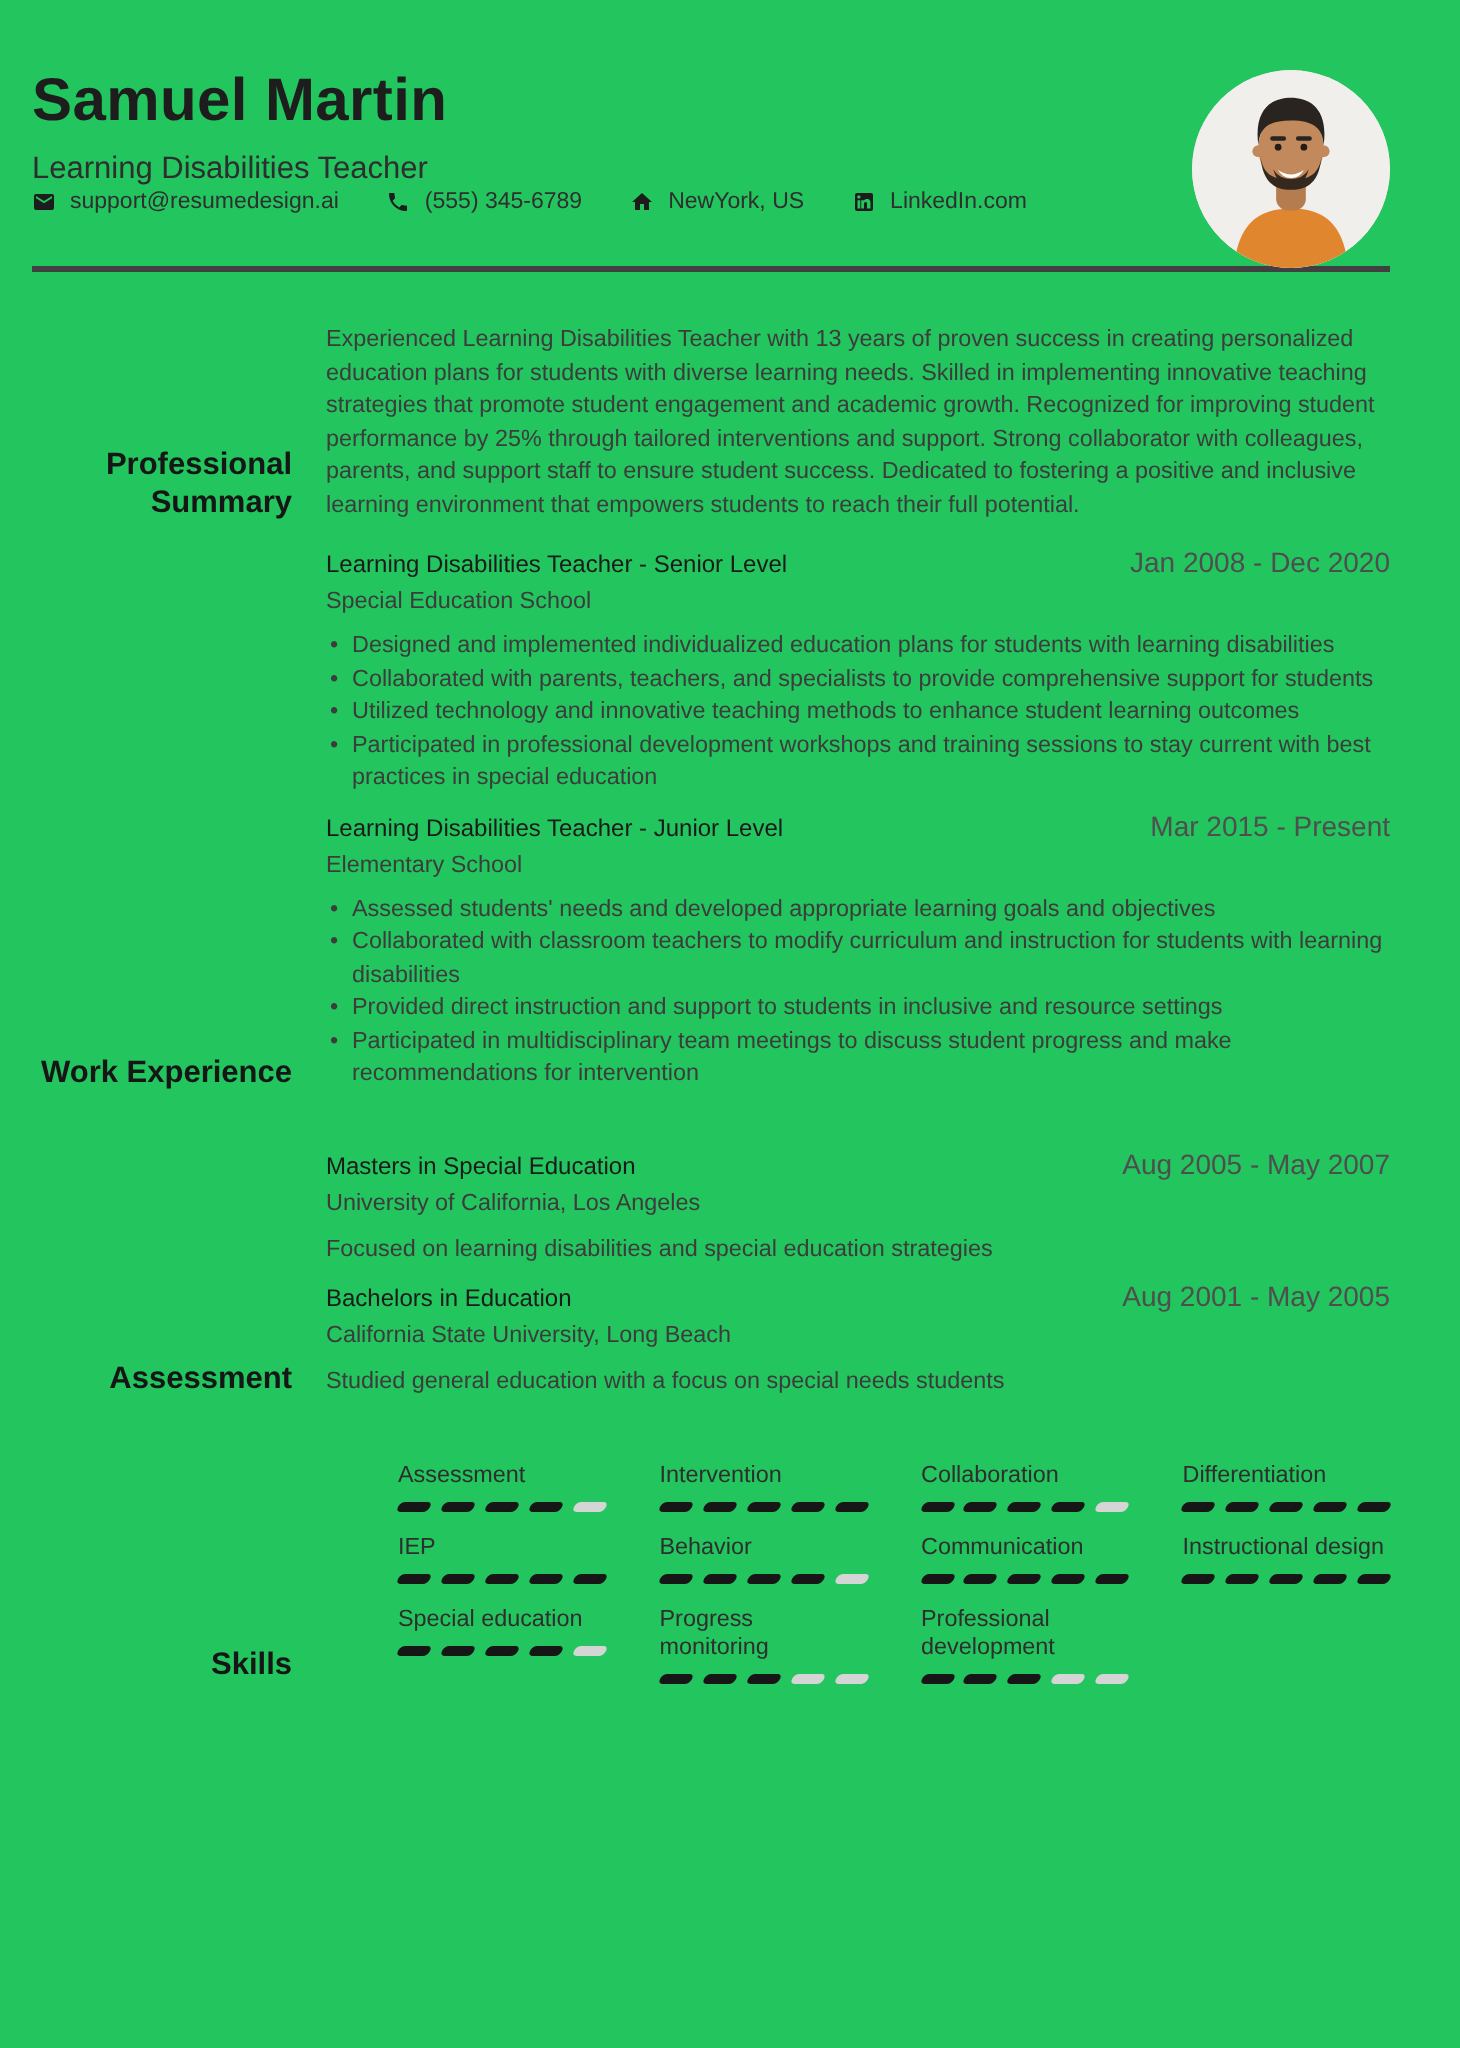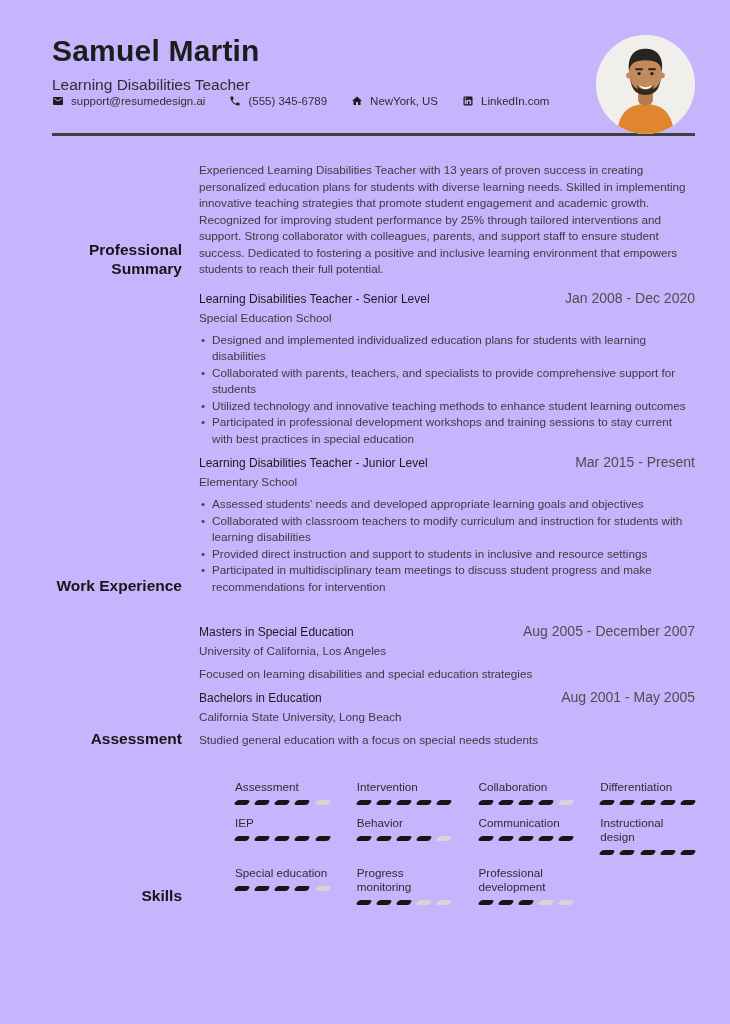--- a/index.html
+++ b/index.html
@@ -1,23 +1,23 @@
 <!DOCTYPE html>
 <html><head>
 <meta charset="utf-8">
 <style>
   html, body { margin: 0; padding: 0; background: #ffffff; }
   .page {
     position: relative;
     width: 730px;
     height: 1024px;
     margin: 0 auto;
-    background: #c4b5fd;
+    background: #22c55e;
     box-sizing: border-box;
-    padding: 28px 35px 0 52px;
+    padding: 28px 35px 0 16px;
     overflow: hidden;
     font-family: "Liberation Sans", sans-serif;
     color: #3c3c3c;
   }
 
   
   .header { position: relative; }
   .name {
     margin: 6px 0 0 0;
     font-size: 30px;
@@ -247,21 +247,21 @@
         </div>
       </div>
   </div>
 
   <div class="section section-education">
     <div class="sec-label">Assessment</div>
     <div class="sec-body">
         <div class="degree">
           <div class="entry-head">
             <h3 class="entry-title">Masters in Special Education</h3>
-            <span class="entry-date">Aug 2005 - December 2007</span>
+            <span class="entry-date">Aug 2005 - May 2007</span>
           </div>
           <div class="entry-sub">University of California, Los Angeles</div>
           <div class="degree-desc">Focused on learning disabilities and special education strategies</div>
         </div>
         <div class="degree">
           <div class="entry-head">
             <h3 class="entry-title">Bachelors in Education</h3>
             <span class="entry-date">Aug 2001 - May 2005</span>
           </div>
           <div class="entry-sub">California State University, Long Beach</div>

